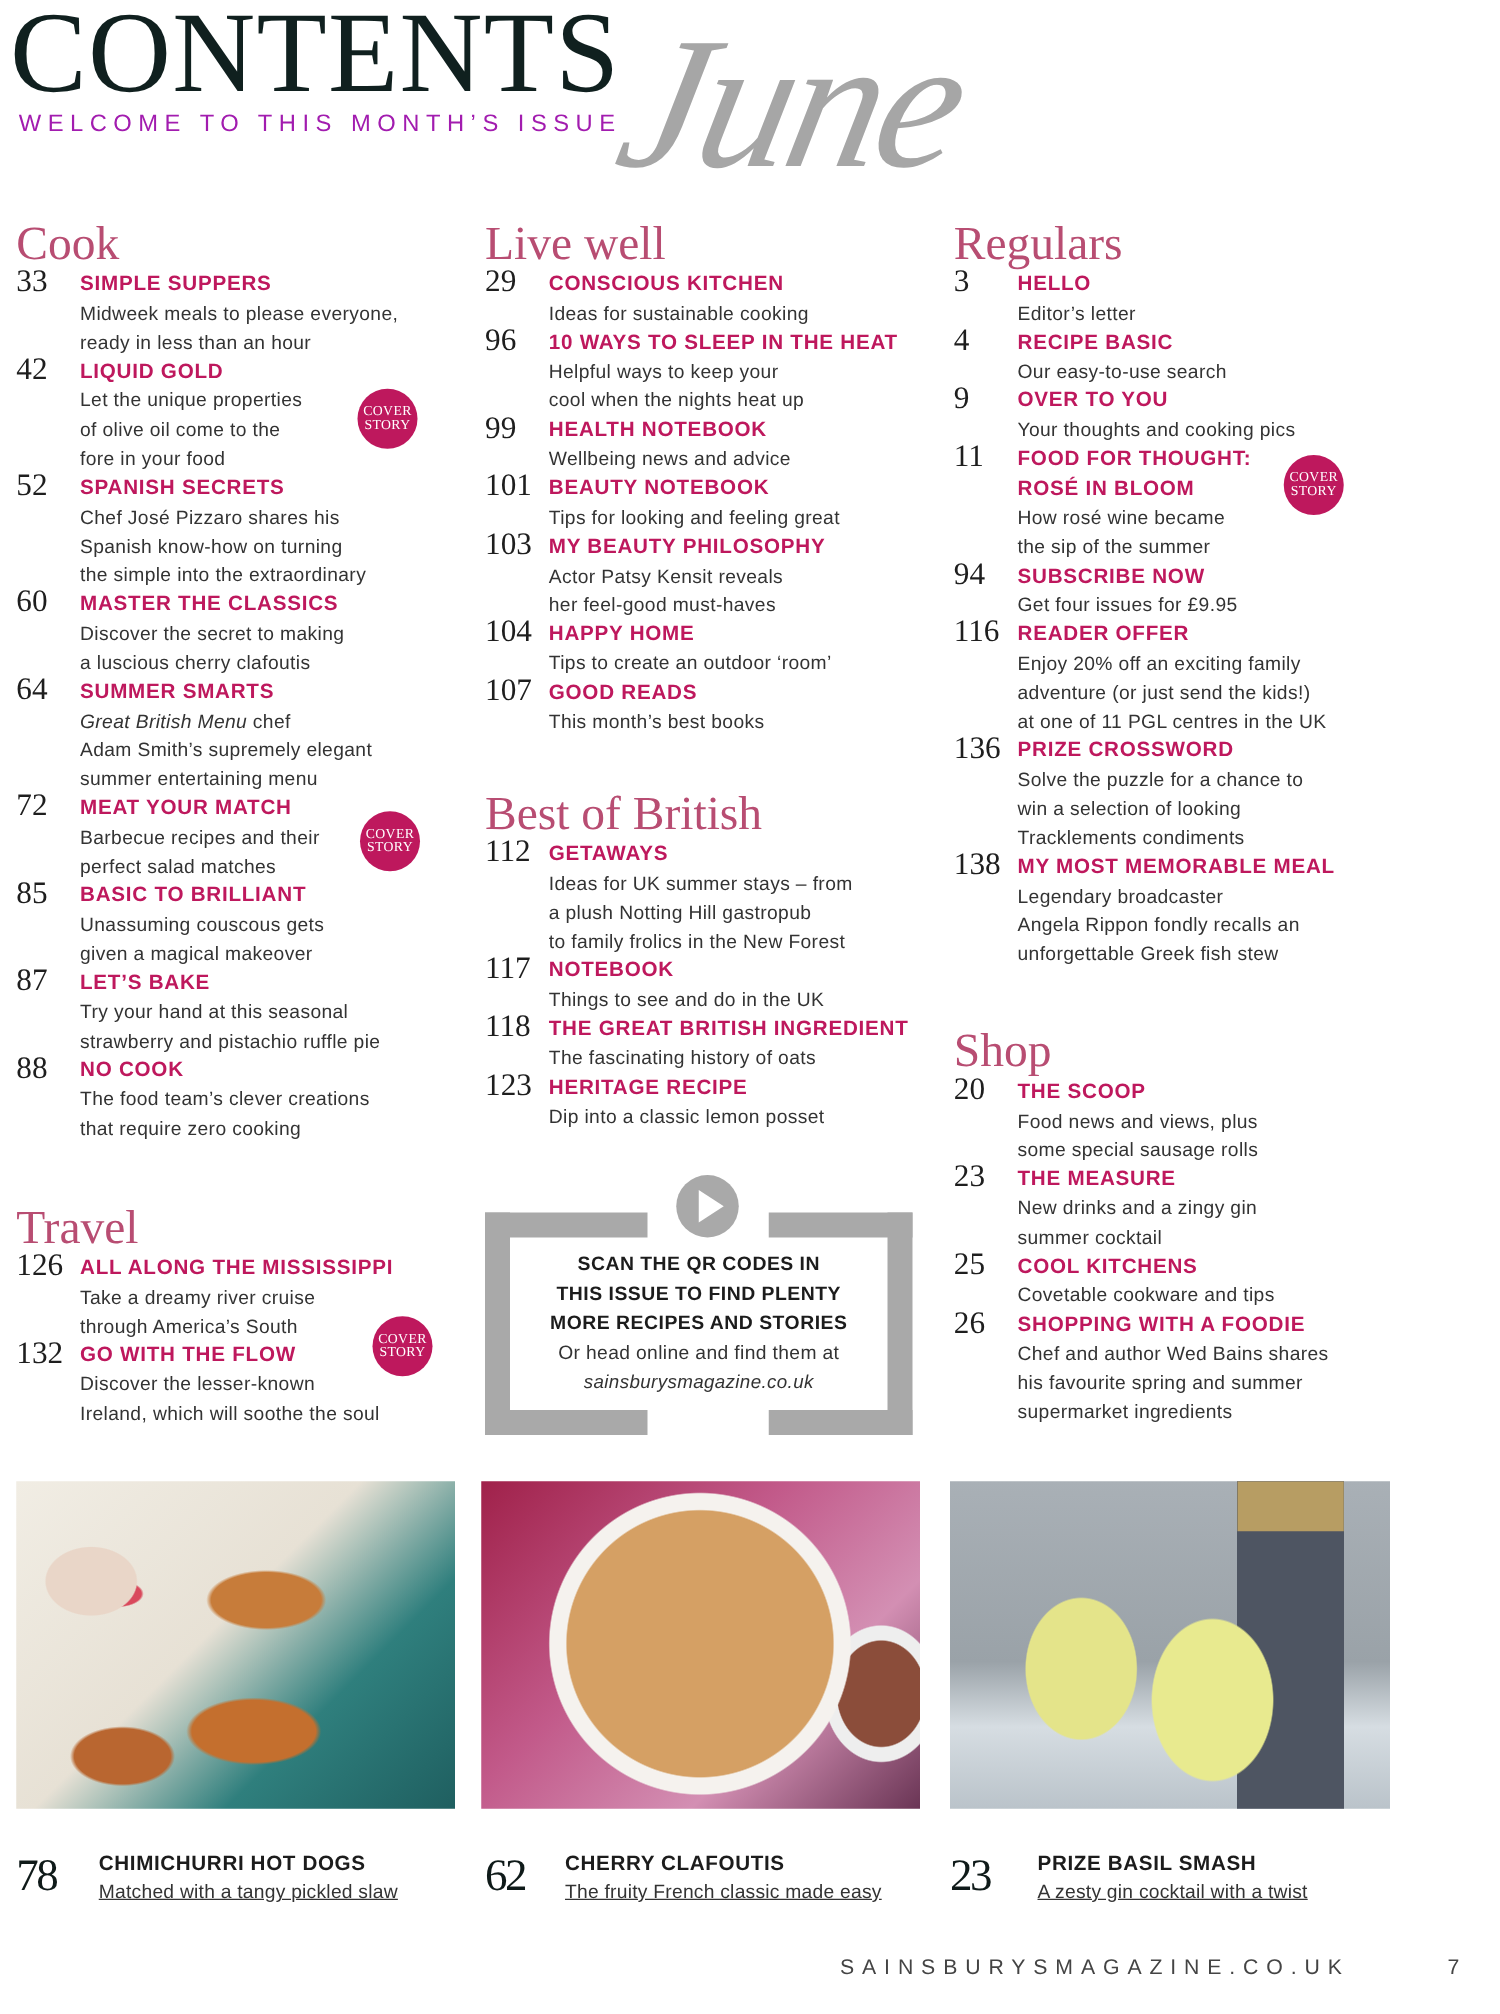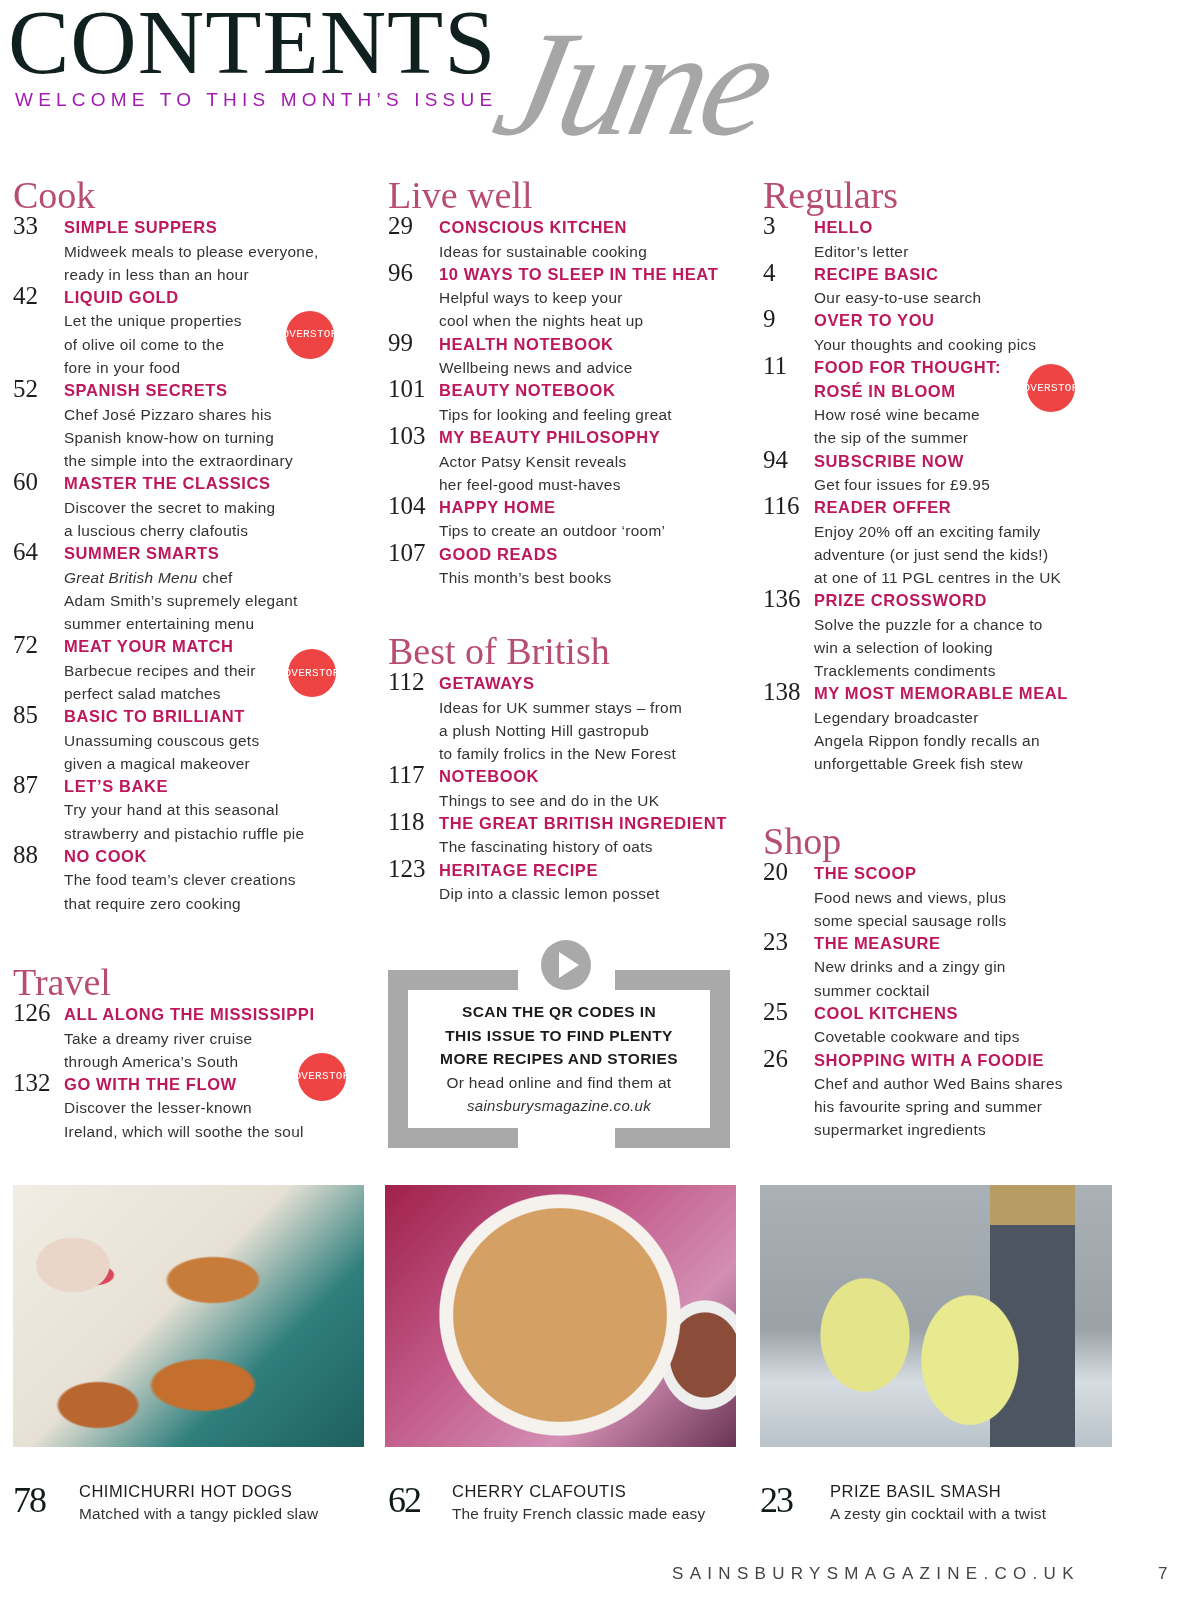--- a/index.html
+++ b/index.html
@@ -38,24 +38,24 @@
     line-height: 23.5px; color: #be185d; white-space: nowrap;
   }
   .entry-desc {
     font-size: 15.4px; line-height: 23.2px; color: #333; letter-spacing: 0.3px;
   }
   .entry-desc em { font-style: italic; }
   .desc-line { display: block; white-space: nowrap; }
 
   .cover-badge {
     position: absolute; width: 48px; height: 48px; border-radius: 50%;
-    background: #ef4444; color: #ffffff;
-    font-family: Liberation Mono, monospace;
+    background: #be185d; color: #ffffff;
+    font-family: Liberation Serif, serif;
     font-size: 11px; line-height: 11px; text-align: center;
-    display: flex; flex-direction: row; justify-content: center; align-items: center;
+    display: flex; flex-direction: column; justify-content: center; align-items: center;
     letter-spacing: 0.3px;
   }
 
   .qr-box { position: absolute; left: 388px; top: 940px; width: 342px; height: 208px; }
   .qr-frame-top-l { position: absolute; left: 0; top: 30px; width: 130px; height: 20px; background: #a9a9a9; }
   .qr-frame-top-r { position: absolute; right: 0; top: 30px; width: 115px; height: 20px; background: #a9a9a9; }
   .qr-frame-left { position: absolute; left: 0; top: 30px; width: 20px; height: 178px; background: #a9a9a9; }
   .qr-frame-right { position: absolute; right: 0; top: 30px; width: 20px; height: 178px; background: #a9a9a9; }
   .qr-frame-bot-l { position: absolute; left: 0; bottom: 0; width: 130px; height: 20px; background: #a9a9a9; }
   .qr-frame-bot-r { position: absolute; right: 0; bottom: 0; width: 115px; height: 20px; background: #a9a9a9; }
@@ -102,22 +102,22 @@
     content: ""; position: absolute; left: 230px; top: 0; width: 85px; height: 40px; background: #b79d63;
   }
 
   .feature { position: absolute; top: 1478px; height: 50px; }
   .feature-page {
     position: absolute; left: 0; top: -4px;
     font-family: "Liberation Serif", "DejaVu Serif", serif;
     font-size: 36px; line-height: 52px; color: #0f1a19; letter-spacing: -2px;
   }
   .feature-text { position: absolute; top: 2px; }
-  .feature-title { font-weight: normal; font-size: 16.5px; letter-spacing: 0.5px; line-height: 22px; color: #1c1c1c; white-space: nowrap; }
-  .feature-desc { font-size: 15.4px; line-height: 24px; color: #333; white-space: nowrap; letter-spacing: 0.2px; }
+  .feature-title { font-weight: bold; font-size: 16.5px; letter-spacing: 0.5px; line-height: 22px; color: #1c1c1c; white-space: nowrap; }
+  .feature-desc { font-size: 15.4px; line-height: 24px; color: #333; white-space: nowrap; letter-spacing: 0.2px; text-decoration: underline; }
 
   .footer-site {
     position: absolute; left: 672px; top: 1564px;
     font-size: 17px; letter-spacing: 6.3px; color: #444;
   }
   .footer-page {
     position: absolute; left: 1158px; top: 1564px;
     font-size: 17px; color: #444;
   }
 </style>

